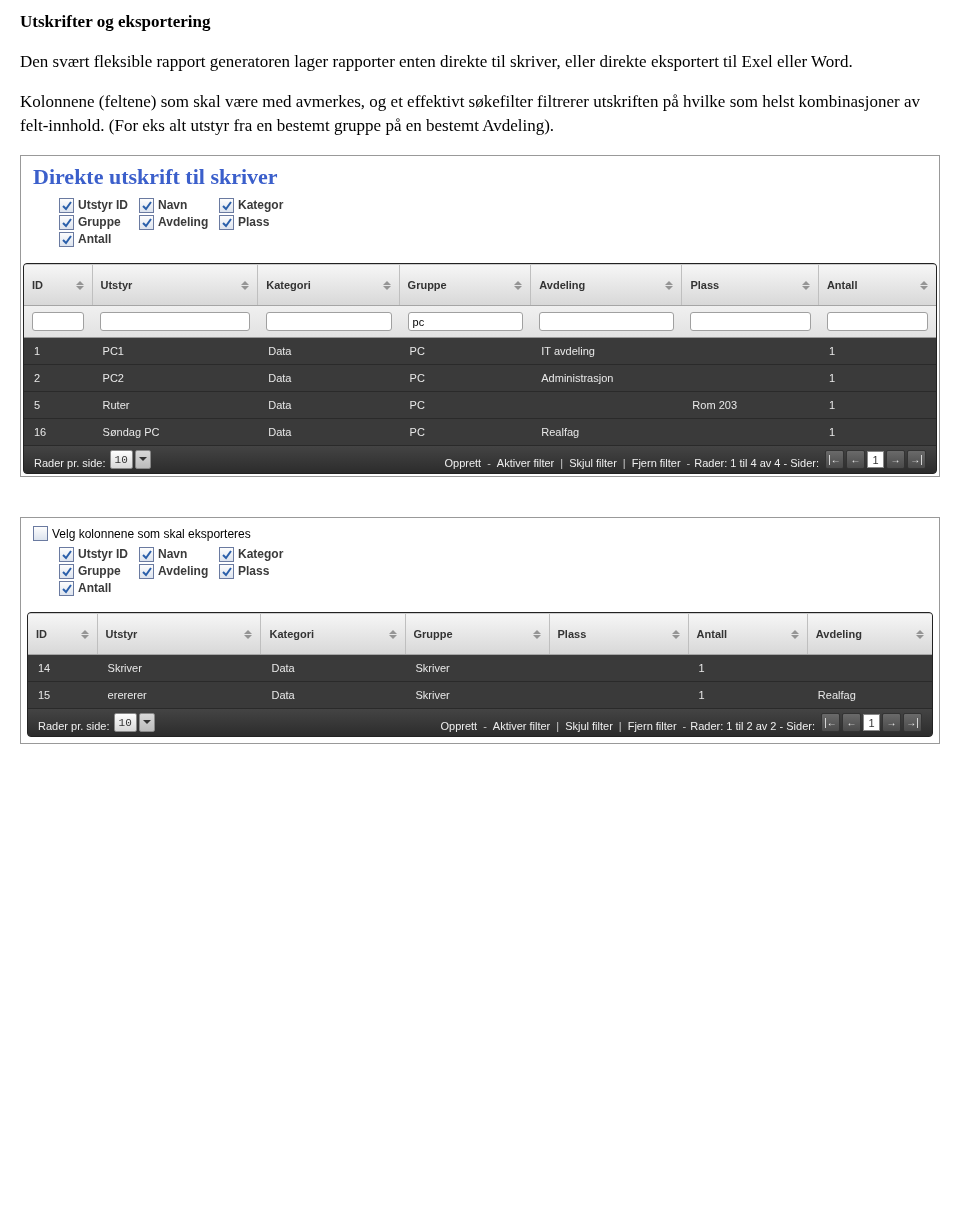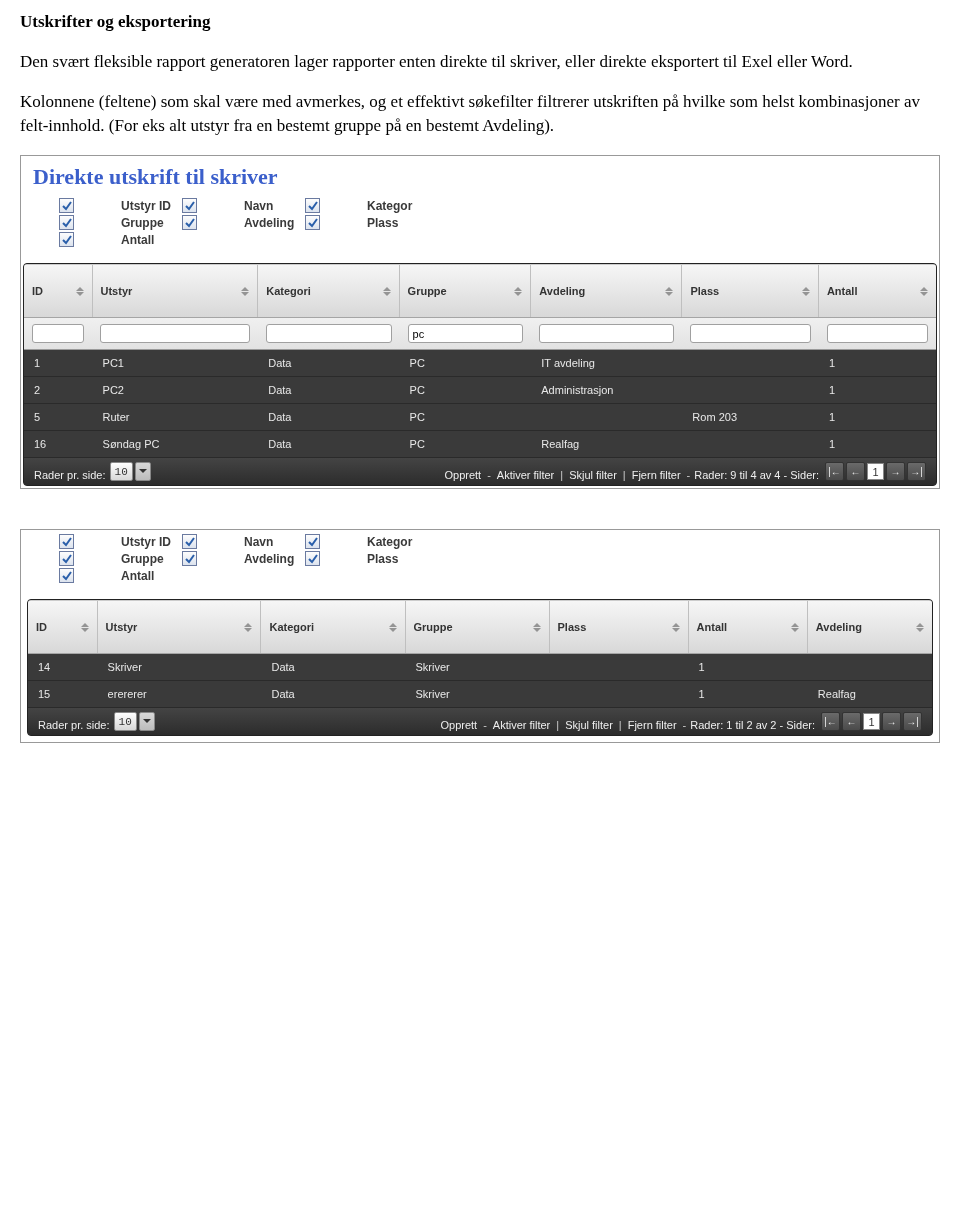--- a/index.html
+++ b/index.html
@@ -54,23 +54,21 @@
     color: #3a3a3a;
     font-weight: bold;
   }
   .checkbox-row {
     display: flex;
     align-items: center;
     margin-bottom: 2px;
   }
   .cb-item {
     display: flex;
-    align-items: center;
     margin-right: 6px;
-    gap: 43px;
   }
   .cb {
     width: 13px;
     height: 13px;
     border: 1px solid #6a7aa0;
     background: linear-gradient(#fdfdfd,#dce3ee);
     display: inline-flex;
     align-items: center;
     justify-content: center;
     margin-right: 4px;
@@ -100,21 +98,21 @@
   .head-row {
     display: flex;
     background: linear-gradient(#f6f6f6,#d8d8d8);
     border-bottom: 1px solid #a5a5a5;
     border-top: 1px solid #ccc;
   }
   .head-cell {
     display: flex;
     align-items: center;
     justify-content: space-between;
-    padding: 20px 8px;
+    padding: 14px 8px;
     color: #333;
     font-weight: bold;
     font-size: 11px;
     border-right: 1px solid #bfbfbf;
     box-sizing: border-box;
   }
   .sort-icon {
     width: 8px;
     display: flex;
     flex-direction: column;
@@ -426,34 +424,38 @@
       <span class="dd-arrow"></span>
       <span class="spacer"></span>
       <a class="flink">Opprett</a>
         <span class="sep">-</span>
       <a class="flink">Aktiver filter</a>
         <span class="sep">|</span>
       <a class="flink">Skjul filter</a>
         <span class="sep">|</span>
       <a class="flink">Fjern filter</a>
         <span class="sep">-</span>
-      <span>Rader: 9 til 4 av 4 - Sider:</span>
+      <span>Rader: 1 til 4 av 4 - Sider:</span>
       <span class="pager">
         <span class="pgbtn">|←</span>
         <span class="pgbtn">←</span>
         <span class="pgcur">1</span>
         <span class="pgbtn">→</span>
         <span class="pgbtn">→|</span>
       </span>
     </div>
   </div>
 </div>
 
 <div class="panel">
 
+  <div class="exp-outer-cb">
+    <span class="cb"></span>
+    <span class="cb-label">Velg kolonnene som skal eksporteres</span>
+  </div>
 
   <div class="checkbox-grid">
     <div class="checkbox-row">
       <div class="cb-item">
           <span class="cb">
             <svg viewBox="0 0 10 10">
               <polyline points="1,5 4,8 9,1" fill="none" stroke="#2a5faa" stroke-width="2"></polyline>
             </svg>
           </span>
           <span class="cb-label">Utstyr ID</span>

